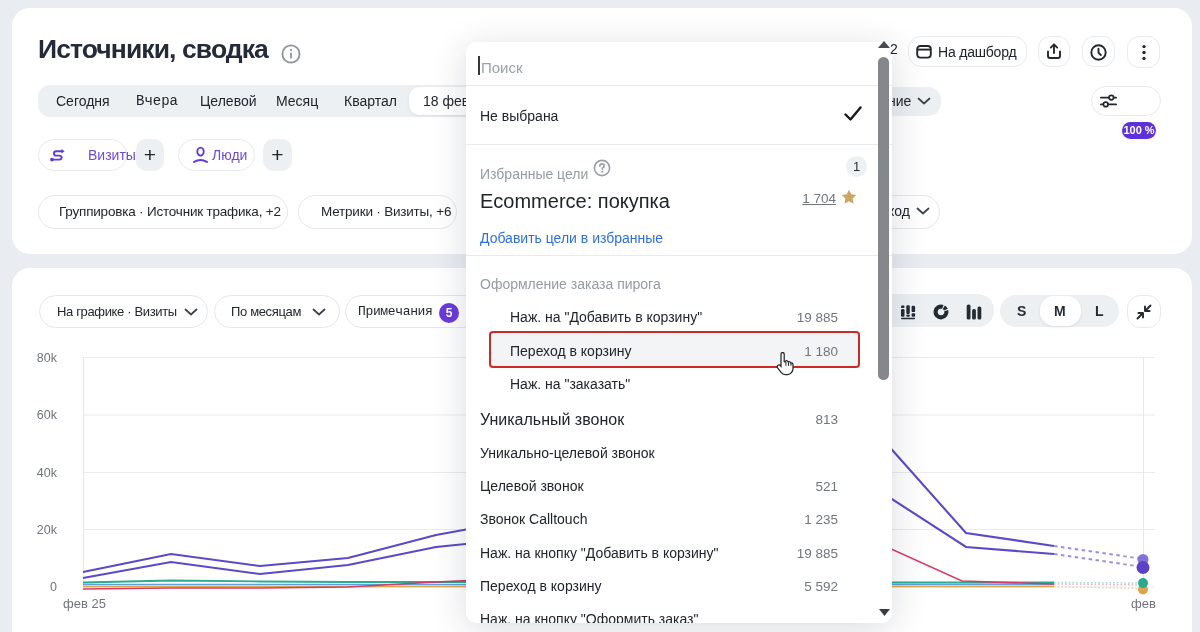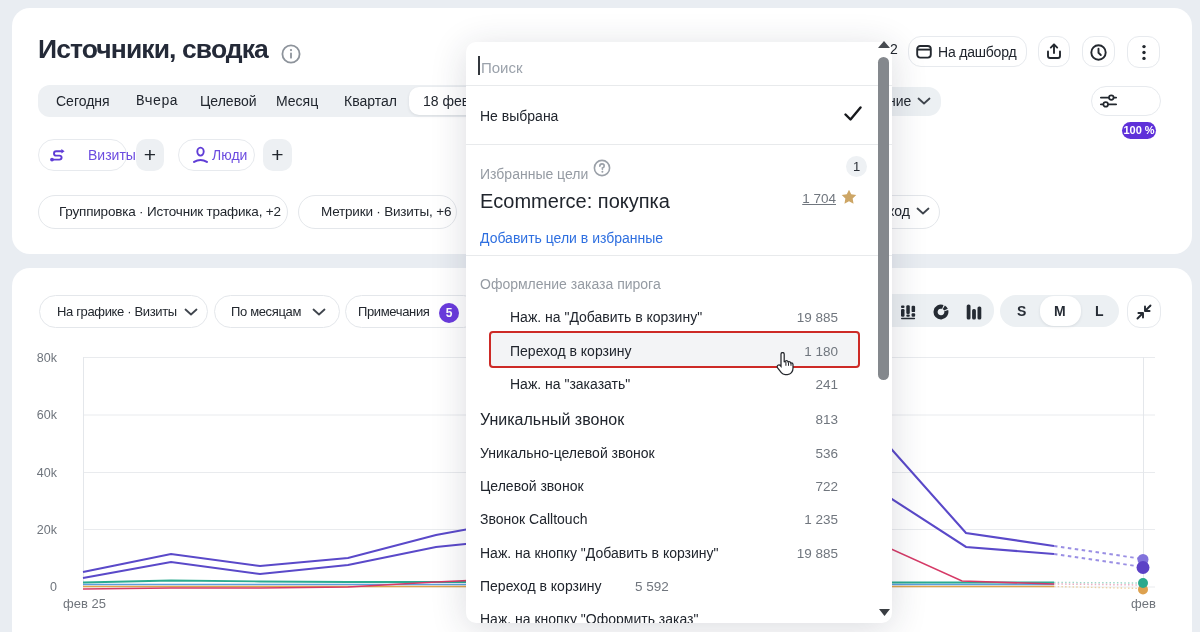--- a/index.html
+++ b/index.html
@@ -110,21 +110,21 @@
 <div class="abs" style="left:57px; top:304px; font-size:13px; letter-spacing:-0.35px; color:#22272e;">На графике&nbsp;·&nbsp;Визиты</div>
 <svg class="abs" style="left:184px; top:308px;" width="14" height="8" viewBox="0 0 14 8">
     <path d="M1.5 1.5 L7 6.5 L12.5 1.5" fill="none" stroke="#3f454d" stroke-width="1.8" stroke-linecap="round" stroke-linejoin="round"></path>
   </svg>
 <div class="chip" style="left:214px; top:295px; width:126px; height:33px;"></div>
 <div class="abs" style="left:231px; top:304px; font-size:13px; letter-spacing:-0.35px; color:#22272e;">По месяцам</div>
 <svg class="abs" style="left:312px; top:308px;" width="14" height="8" viewBox="0 0 14 8">
     <path d="M1.5 1.5 L7 6.5 L12.5 1.5" fill="none" stroke="#3f454d" stroke-width="1.8" stroke-linecap="round" stroke-linejoin="round"></path>
   </svg>
 <div class="chip" style="left:345px; top:295px; width:135px; height:33px;"></div>
-<div class="abs" style="left:358px; top:304px; font-size:13px; letter-spacing:-0.35px; color:#22272e;">Примечания</div>
+<div class="abs" style="left:358px; top:304px; font-size:13px; letter-spacing:-0.35px; color:#22272e;font-family:Liberation Mono, monospace;">Примечания</div>
 <div class="abs" style="left:439px; top:303px; width:20px; height:20px; background:#6a3bdd; border-radius:50%; color:#fff; font-size:12px; font-weight:bold; text-align:center; line-height:20px;">5</div>
 
 <div class="abs" style="left:870px; top:294px; width:124px; height:33px; background:#ecf0f3; border-radius:0 16px 16px 0;"></div>
 <svg class="abs" style="left:900px; top:304px;" width="16" height="16" viewBox="0 0 16 16">
   <rect x="1" y="1.6" width="3.5" height="2.3" rx="1" fill="#252b33"></rect>
   <rect x="1" y="5" width="3.5" height="7.7" rx="1.2" fill="#252b33"></rect>
   <rect x="6.3" y="1.2" width="3.5" height="8.8" rx="1.2" fill="#252b33"></rect>
   <rect x="6.3" y="10.6" width="3.5" height="2.2" rx="1" fill="#252b33"></rect>
   <rect x="11.6" y="1.8" width="3.5" height="6.3" rx="1.2" fill="#252b33"></rect>
   <rect x="11.6" y="9.2" width="3.5" height="3.5" rx="1" fill="#252b33"></rect>
@@ -226,33 +226,31 @@
   <div class="abs" style="left:0; top:213px; width:426px; height:1px; background:#e8eaec;"></div>
 
   <div class="abs" style="left:14px; top:234px; font-size:14px; color:#959ba3;">Оформление заказа пирога</div>
   <div class="abs" style="left:44px; top:267px; font-size:14px; color:#20252d;">Наж. на "Добавить в корзину"</div>
   <div class="abs" style="left:0px; top:268px; width:372px; font-size:13.5px; color:#70767e; text-align:right;">19 885</div>
 
   <div class="abs" style="left:23px; top:288.5px; width:371px; height:37px; background:#f3f4f6; border:2px solid #cd2a26; border-radius:4px;"></div>
   <div class="abs" style="left:44px; top:301px; font-size:14px; color:#20252d;">Переход в корзину</div>
   <div class="abs" style="left:0px; top:302px; width:372px; font-size:13.5px; color:#70767e; text-align:right;">1 180</div>
   <div class="abs" style="left:44px; top:334px; font-size:14px; color:#20252d;">Наж. на "заказать"</div>
-  <div class="abs" style="left:0px; top:335px; width:372px; font-size:13.5px; color:#70767e; text-align:right;">241</div>
   <div class="abs" style="left:14px; top:369px; font-size:16px; color:#20252d;">Уникальный звонок</div>
   <div class="abs" style="left:0px; top:370px; width:372px; font-size:13.5px; color:#70767e; text-align:right;">813</div>
   <div class="abs" style="left:14px; top:403px; font-size:14px; color:#20252d;">Уникально-целевой звонок</div>
-  <div class="abs" style="left:0px; top:404px; width:372px; font-size:13.5px; color:#70767e; text-align:right;">536</div>
   <div class="abs" style="left:14px; top:436px; font-size:14px; color:#20252d;">Целевой звонок</div>
-  <div class="abs" style="left:0px; top:437px; width:372px; font-size:13.5px; color:#70767e; text-align:right;">722</div>
+  <div class="abs" style="left:0px; top:437px; width:372px; font-size:13.5px; color:#70767e; text-align:right;">521</div>
   <div class="abs" style="left:14px; top:469px; font-size:14px; color:#20252d;">Звонок Calltouch</div>
   <div class="abs" style="left:0px; top:470px; width:372px; font-size:13.5px; color:#70767e; text-align:right;">1 235</div>
   <div class="abs" style="left:14px; top:503px; font-size:14px; color:#20252d;">Наж. на кнопку "Добавить в корзину"</div>
   <div class="abs" style="left:0px; top:504px; width:372px; font-size:13.5px; color:#70767e; text-align:right;">19 885</div>
   <div class="abs" style="left:14px; top:536px; font-size:14px; color:#20252d;">Переход в корзину</div>
-  <div class="abs" style="left:0px; top:537px; width:372px; font-size:13.5px; color:#70767e; text-align:center;">5 592</div>
+  <div class="abs" style="left:0px; top:537px; width:372px; font-size:13.5px; color:#70767e; text-align:right;">5 592</div>
   <div class="abs" style="left:14px; top:569px; font-size:14px; color:#20252d;">Наж. на кнопку "Оформить заказ"</div>
 </div>
 
 <div class="abs" style="left:878px; top:57px; width:11px; height:323px; background:#84888d; border-radius:5.5px; z-index:55;"></div>
 <svg class="abs" style="left:878px; top:41px; z-index:55;" width="12" height="7" viewBox="0 0 12 7">
     <path d="M6 0 L12 7 L0 7 Z" fill="#474b50"></path>
   </svg>
 <svg class="abs" style="left:879px; top:609px; z-index:55;" width="11" height="7" viewBox="0 0 11 7">
     <path d="M0 0 L11 0 L5.5 7 Z" fill="#3a3e43"></path>
   </svg>

